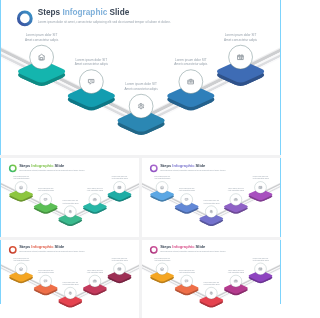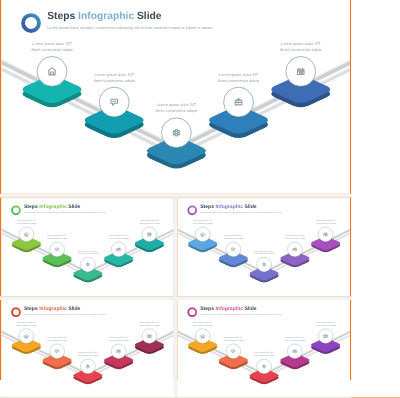--- a/index.html
+++ b/index.html
@@ -1,17 +1,17 @@
 <!DOCTYPE html>
 <html><head>
 <meta charset="utf-8">
 <style>
   html,body{margin:0;padding:0;width:281px;height:318px;background:#ffffff;
     font-family:"Liberation Sans",sans-serif;overflow:hidden;}
-  .page{position:relative;width:281px;height:304px;background:#f97316;}
+  .page{position:relative;width:281px;height:304px;background:#7dd3fc;}
   .slide{position:absolute;background:#ffffff;overflow:hidden;}
   #main-slide{left:1px;top:0;width:279px;height:155px;}
   #thumb-0{left:1px;top:158px;width:138px;height:79px;}
   #thumb-1{left:142px;top:158px;width:138px;height:79px;}
   #thumb-2{left:1px;top:240px;width:138px;height:78px;}
   #thumb-3{left:142px;top:240px;width:138px;height:78px;}
   .divider-h{position:absolute;left:0;top:155px;width:281px;height:3px;background:#f2f2f3;}
   .divider-h2{position:absolute;left:0;top:237px;width:281px;height:3px;background:#f2f2f3;}
   .divider-v{position:absolute;left:139px;top:157px;width:3px;height:161px;background:#f2f2f3;}
   svg{display:block;}

